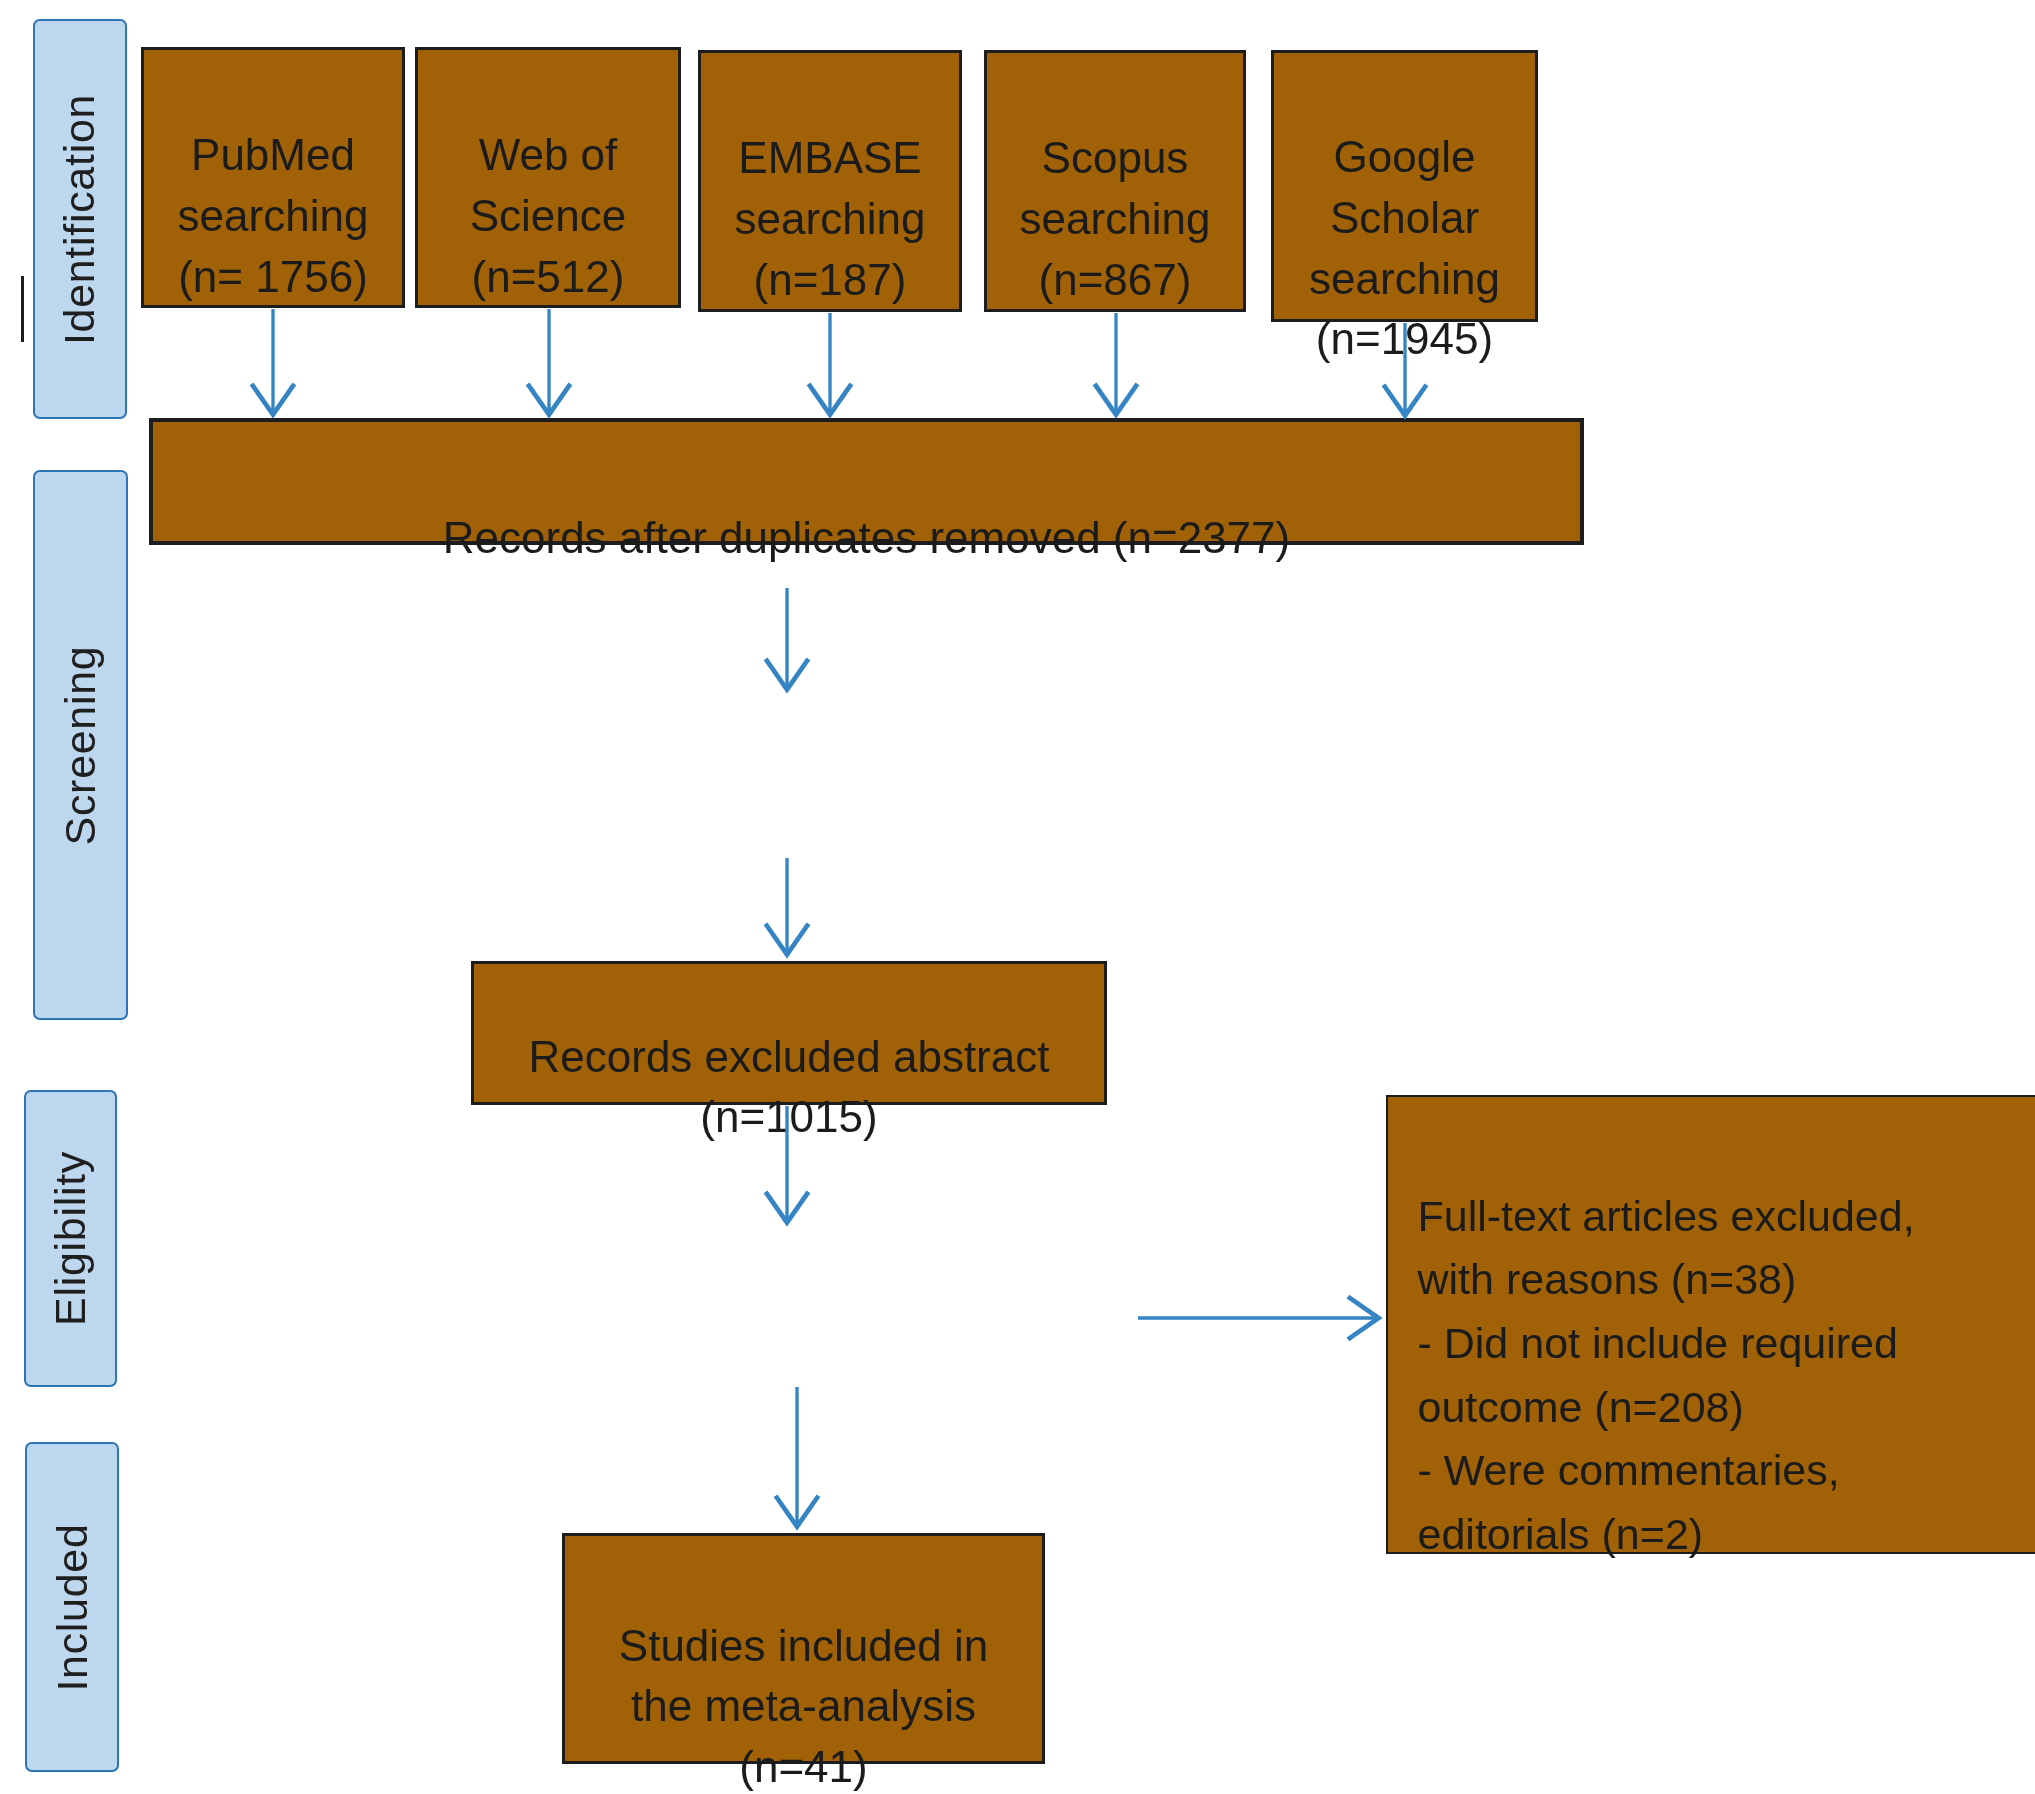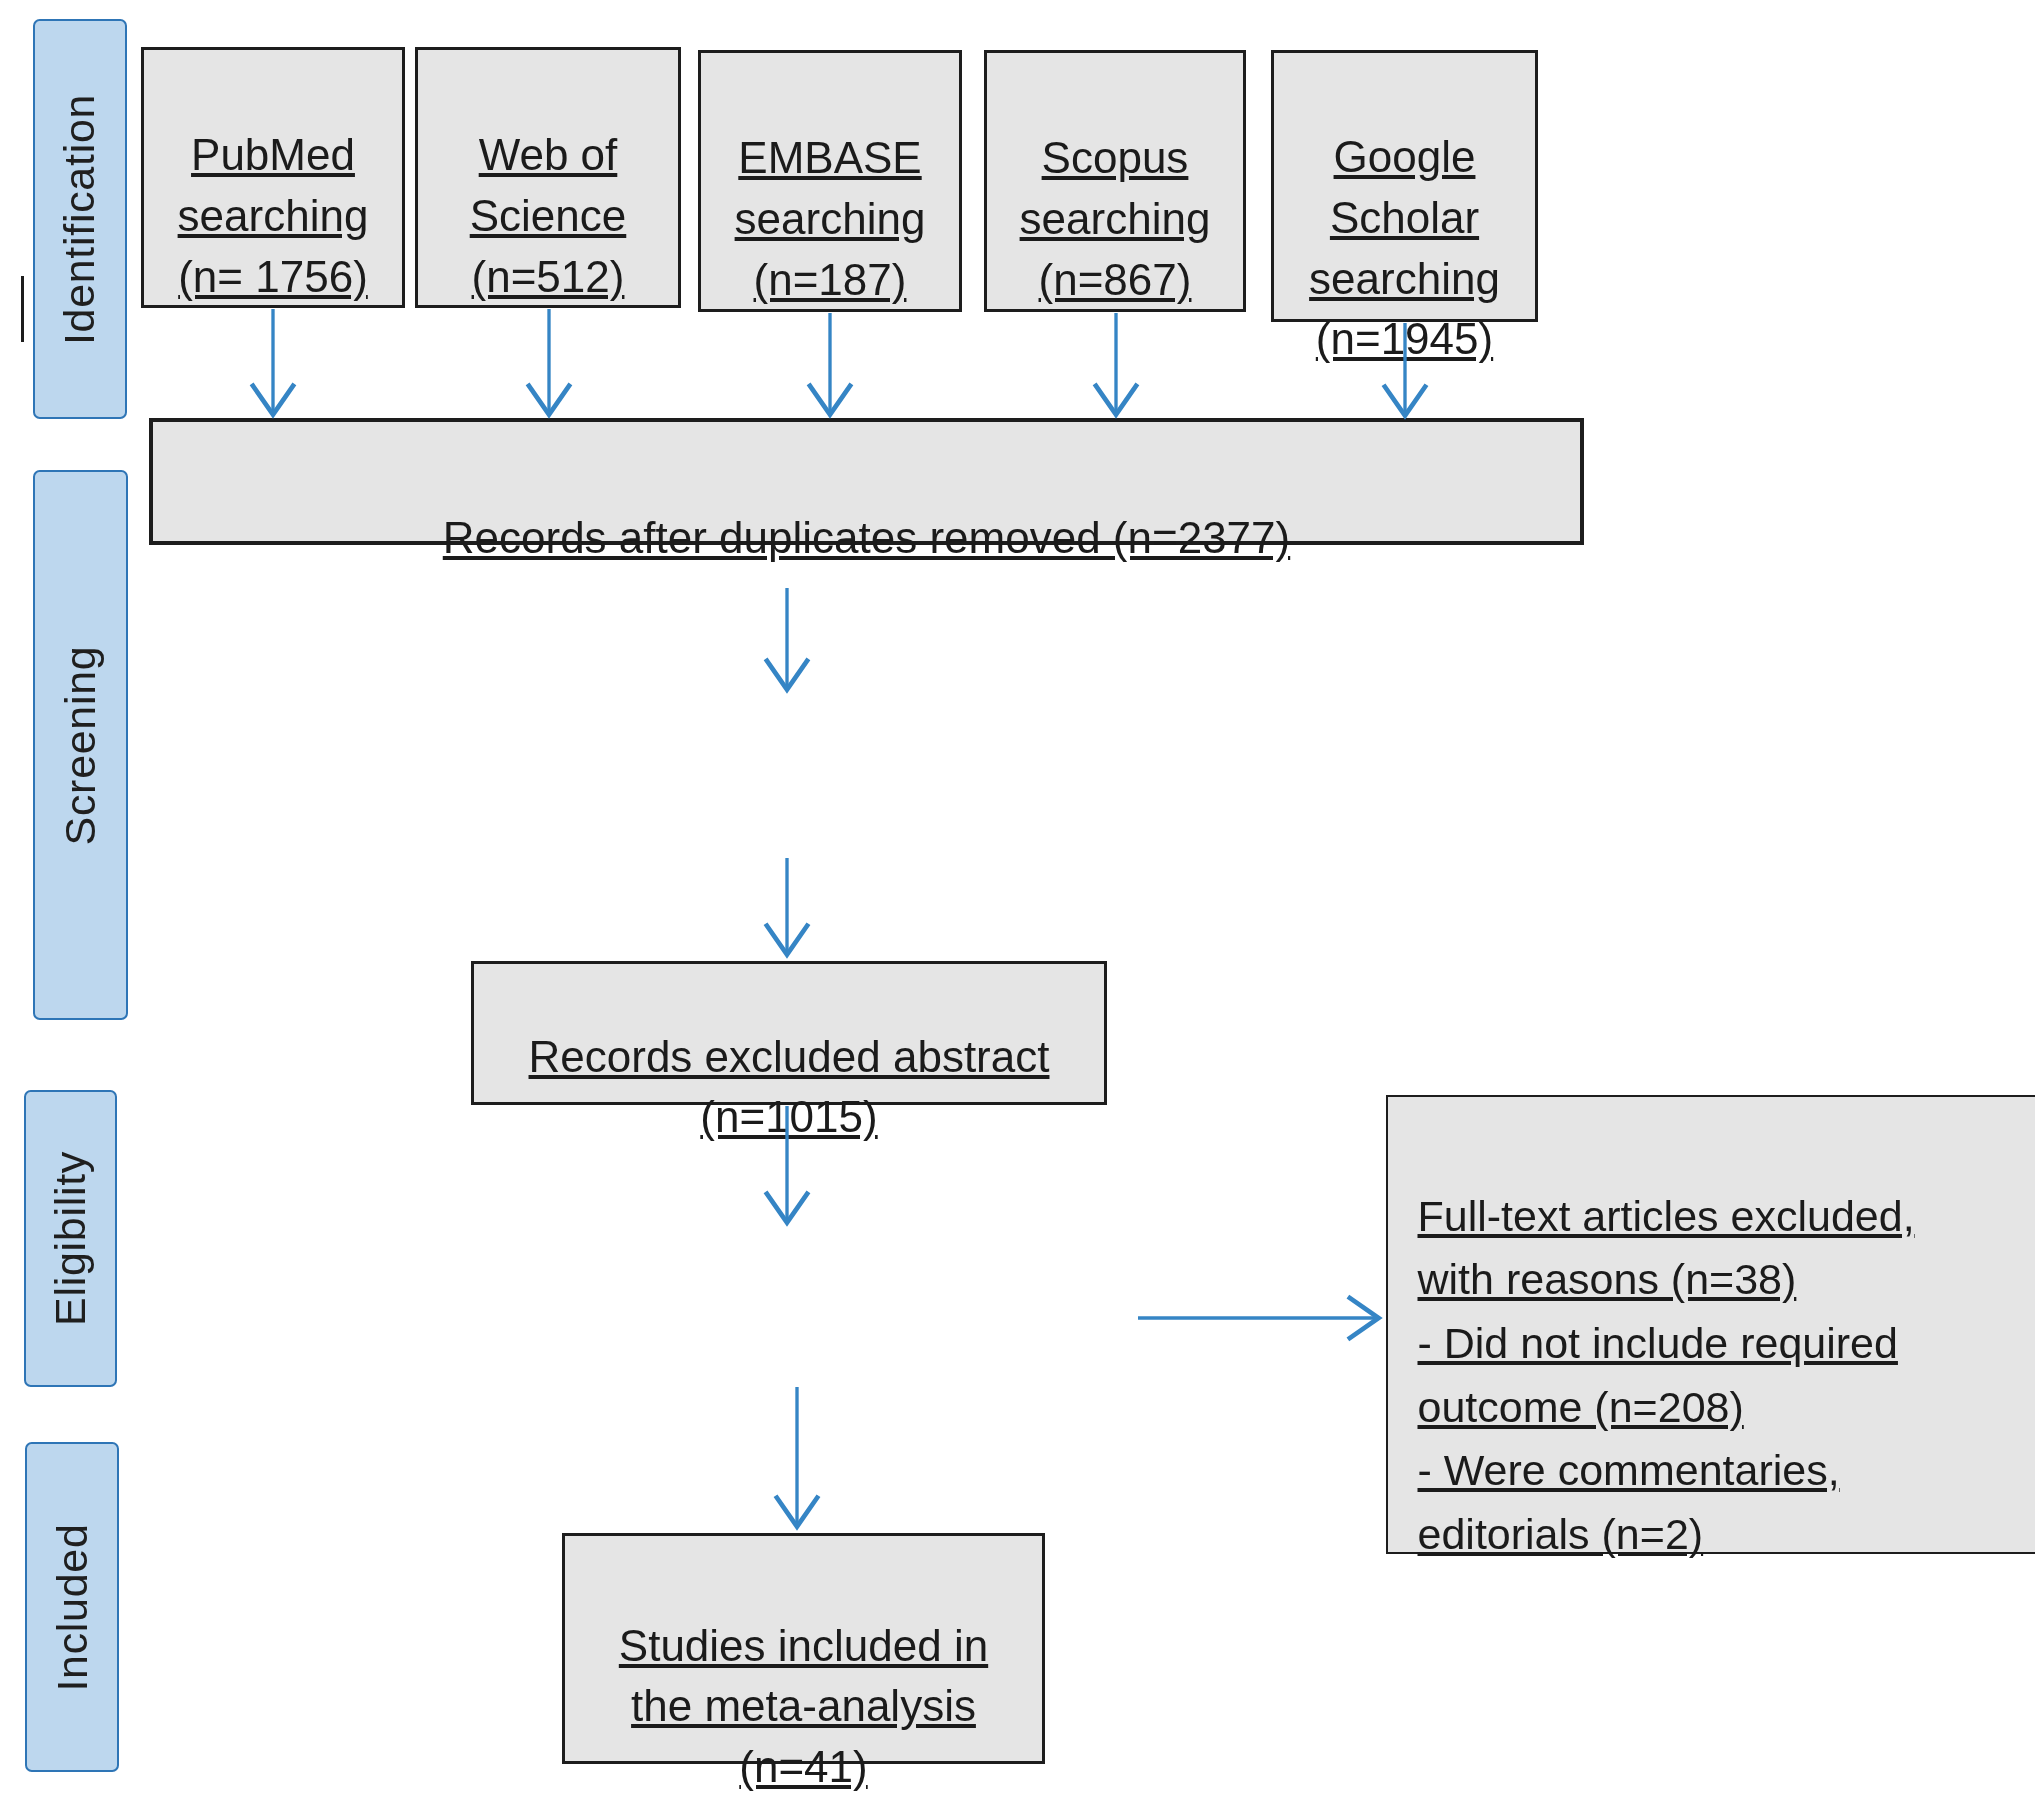--- a/index.html
+++ b/index.html
@@ -12,23 +12,23 @@
     position:absolute;background:var(--stage-fill,#bdd7ee);
     border:2.7px solid var(--stage-border,#2e75b6);border-radius:6.7px;
     display:flex;align-items:center;justify-content:center;
   }
   .stage span{
     transform:rotate(-90deg);white-space:nowrap;
     font-size:43px;letter-spacing:0.7px;color:#1f1f1f;
   }
   
   .node{
-    position:absolute;background:#e5e5e5;border:3.3px solid #1d1d1d;
+    position:absolute;background:#a16207;border:3.3px solid #1d1d1d;
     box-sizing:border-box;text-align:center;
-    font-size:44px;line-height:1.38;white-space:pre-line;text-decoration:underline;
+    font-size:44px;line-height:1.38;white-space:pre-line;
   }
   .node.thick{border-width:4px;}
   .node.left-align{text-align:left;font-size:43px;line-height:1.48;}
   
   .arrow{position:absolute;pointer-events:none;}
   .arrow svg{display:block;}
   .tick{position:absolute;background:#1d1d1d;}
 </style>
 </head>
 <body>

